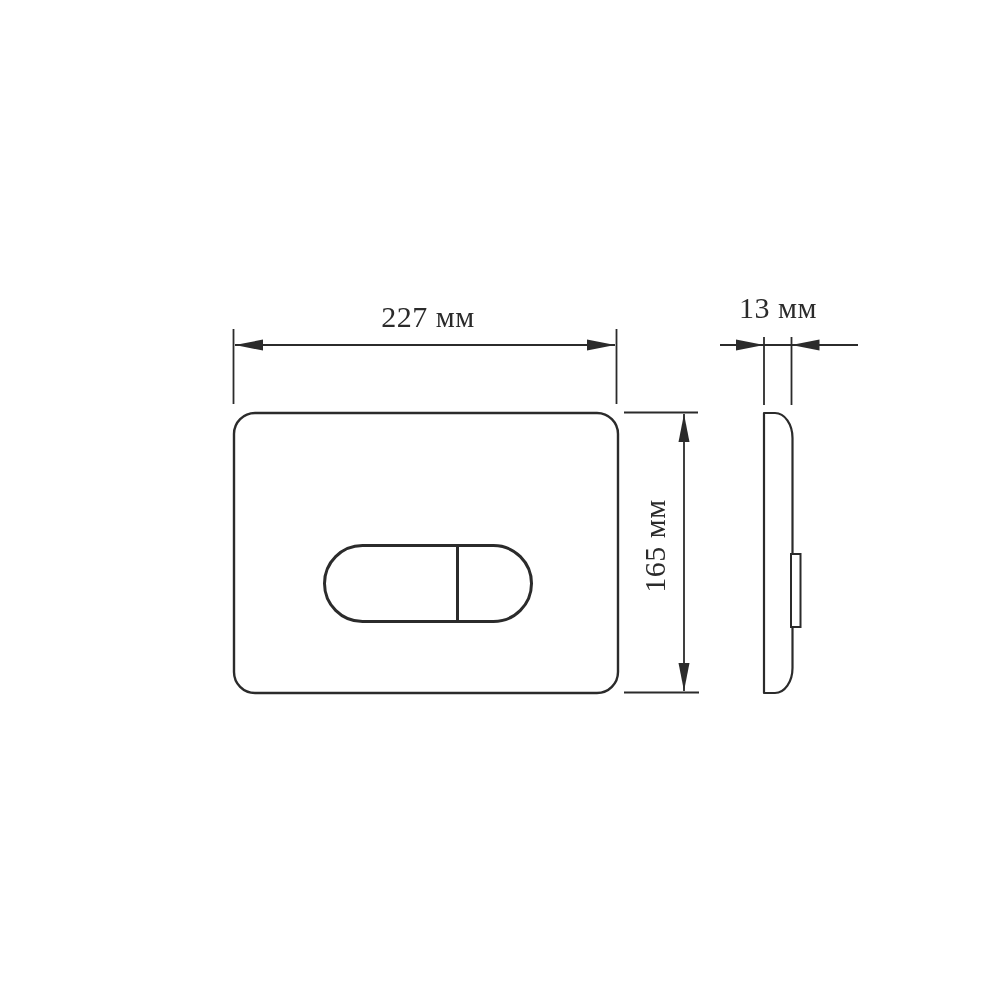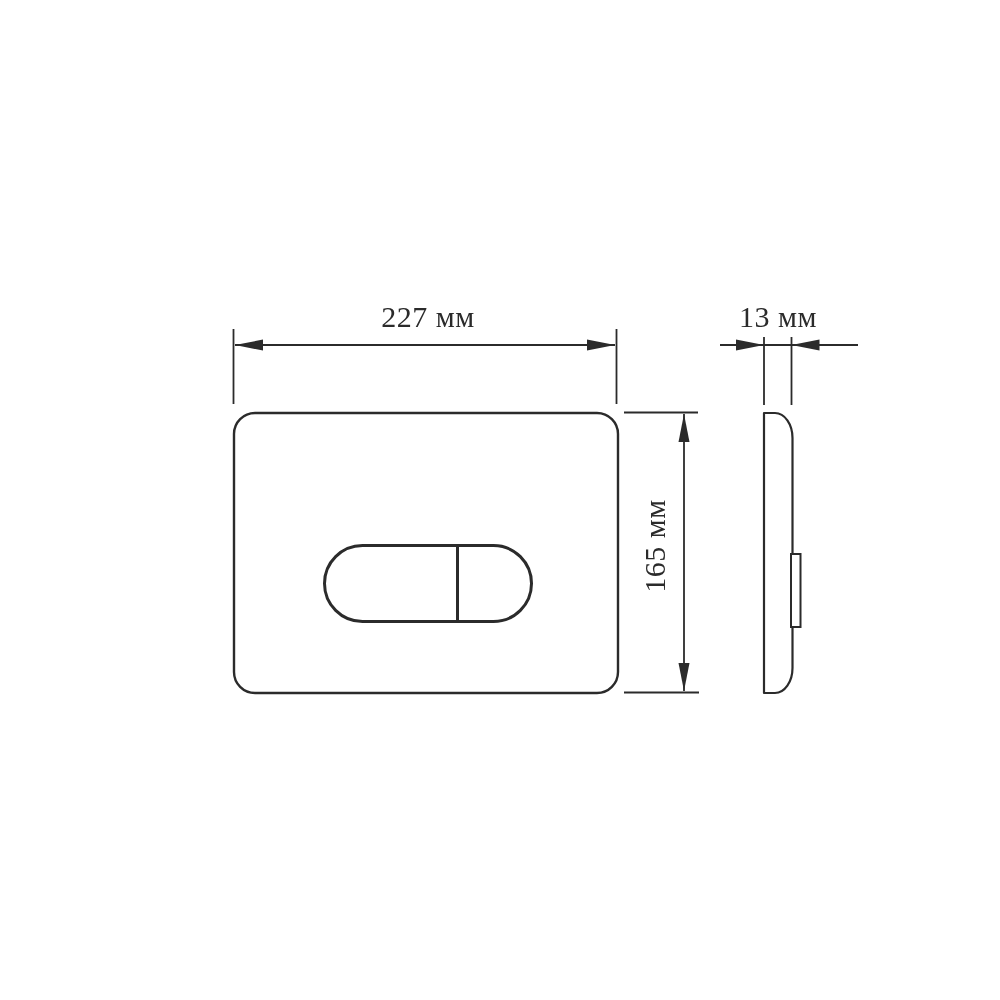--- a/index.html
+++ b/index.html
@@ -18,21 +18,21 @@
   .dim-label {
     position: absolute;
     color: var(--line);
     font-size: 30px;
     letter-spacing: 0.5px;
     white-space: nowrap;
     transform: translate(-50%, -50%);
     user-select: none;
   }
   .dim-label.width  { left: 392px; top: 317px; }
-  .dim-label.depth  { left: 742px; top: 317px; }
+  .dim-label.depth  { left: 742px; top: 308px; }
   .dim-label.height { left: 619px; top: 546px; transform: translate(-50%, -50%) rotate(-90deg); }
 </style>
 </head>
 <body>
 
 <div class="canvas">
 
   <svg width="1000" height="1000" viewBox="0 0 1000 1000" fill="none" stroke-linecap="butt">
 
     <rect x="198" y="413" width="384" height="280" rx="21" ry="21" fill="#ffffff" stroke="var(--line)" stroke-width="2.4"></rect>

